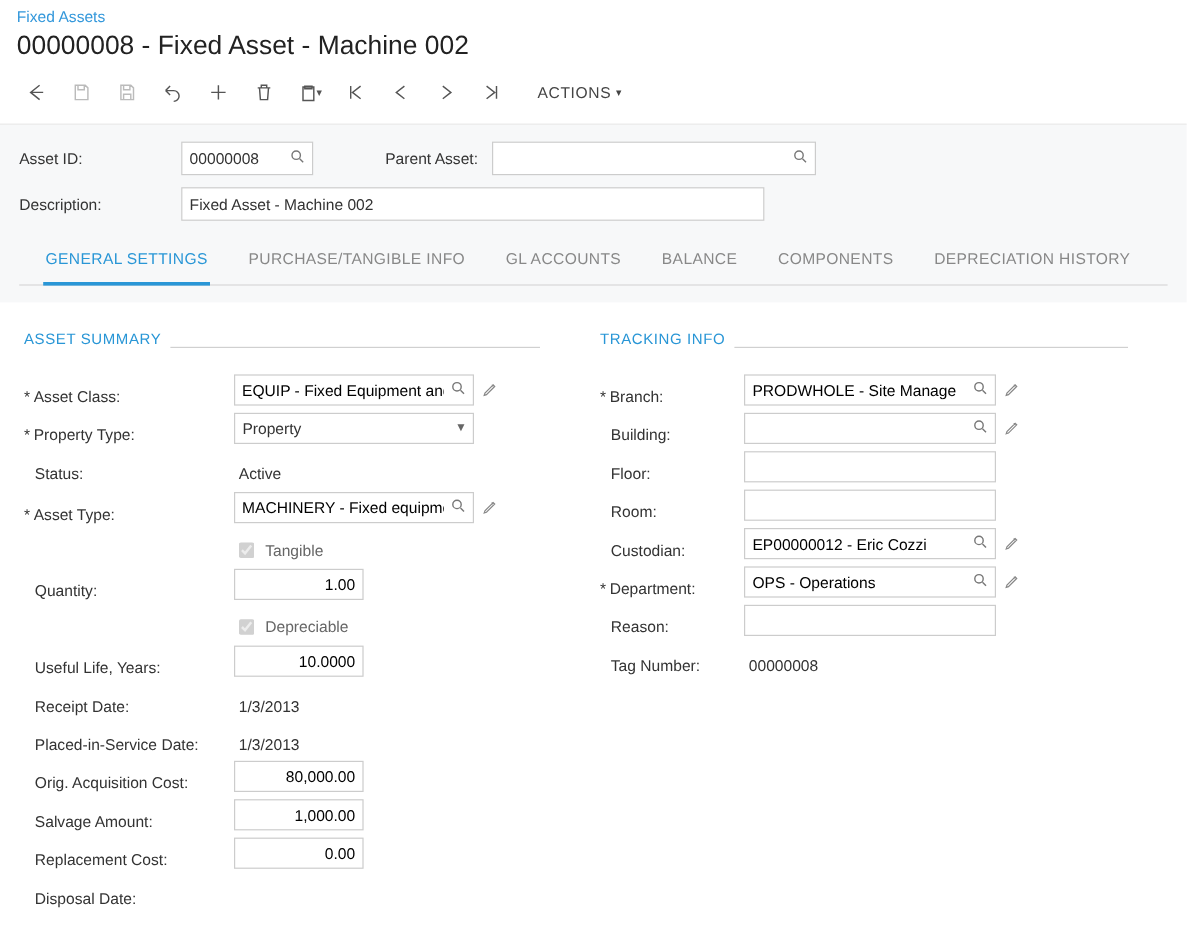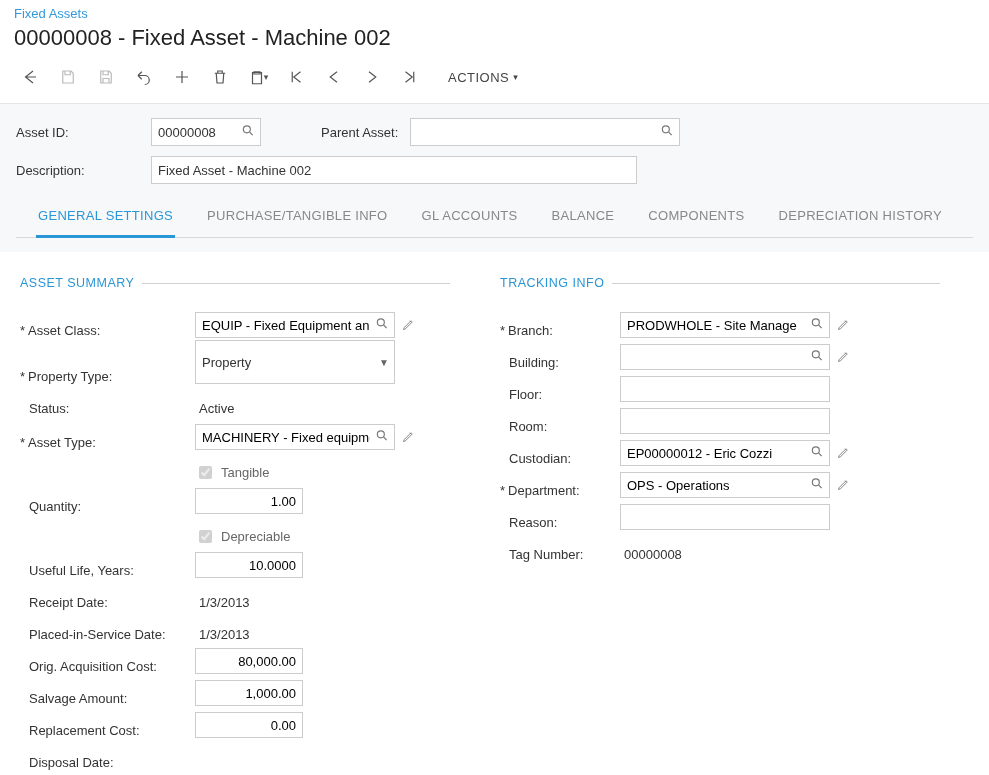--- a/index.html
+++ b/index.html
@@ -71,35 +71,35 @@
     color:#888; font-size:13px; letter-spacing:0.3px;
     cursor:pointer;
     border-bottom: 3px solid transparent;
     margin-bottom:-1px;
   }
   .tab.active { color:#2996d6; border-bottom-color:#2996d6; }
   .content { display:flex; padding: 24px 20px; gap: 50px; }
   .col { flex: 0 0 auto; }
   .section-head {
     color:#2996d6; font-size:12.5px; letter-spacing:0.5px;
-    display:flex; align-items:center; gap:8px; margin-bottom:18px;
+    display:flex; align-items:flex-end; gap:8px; margin-bottom:18px;
     white-space: nowrap;
   }
   .section-head .line { flex:1; height:1px; background:#d0d0d0; }
   .frow { display:flex; align-items:flex-end; min-height:30px; margin-bottom:2px; }
   .flabel { width: 175px; color:#333; font-size:13px; }
   .flabel .req { margin-right:3px; }
   .fval { display:flex; align-items:center; gap:6px; }
   .fval .static { color:#333; padding-left:4px; }
   .finput { height:26px; border:1px solid #ccc; background:#fff; padding:0 6px; font-size:13px; }
   .finput.num { text-align:right; width:108px; }
   .finput.wide { width: 200px; }
   .sel-wrap { position:relative; }
   .select {
-    height:44px; width:200px; border:1px solid #ccc; background:#fff;
+    height:26px; width:200px; border:1px solid #ccc; background:#fff;
     padding:0 22px 0 6px; font-size:13px; color:#333;
     appearance: none; -webkit-appearance:none;
   }
   .sel-caret { position:absolute; right:6px; top:50%; transform:translateY(-50%); color:#666; pointer-events:none; font-size:10px;}
   .lookup { width:200px; padding-right:24px; }
   .edit-icon {
     width:16px;height:16px; color:#888; cursor:pointer;
   }
   .edit-icon svg { width:15px;height:15px; stroke:currentColor; fill:none; stroke-width:1.6; }
   .chk { display:flex; align-items:center; gap:6px; color:#666; }

